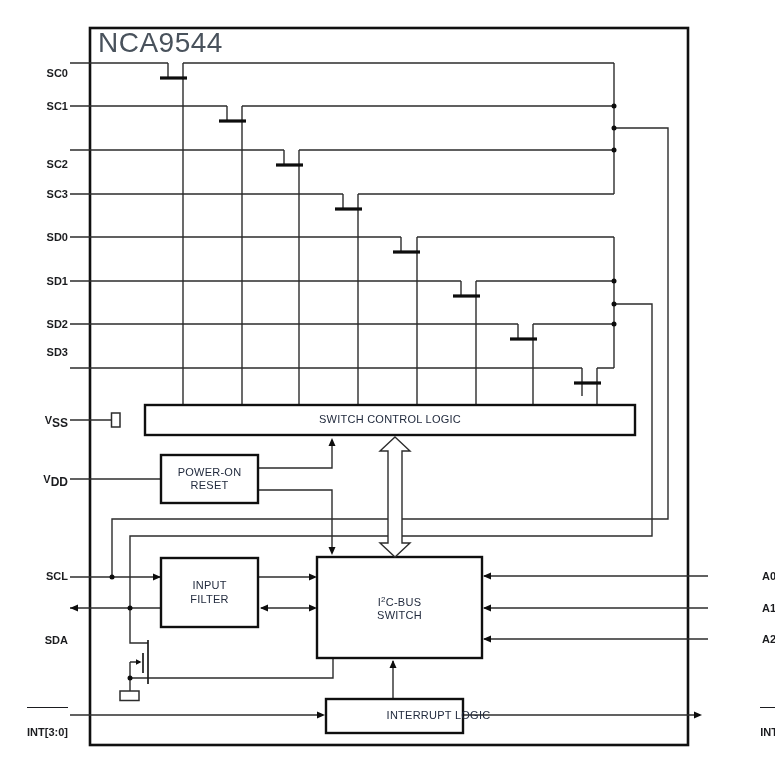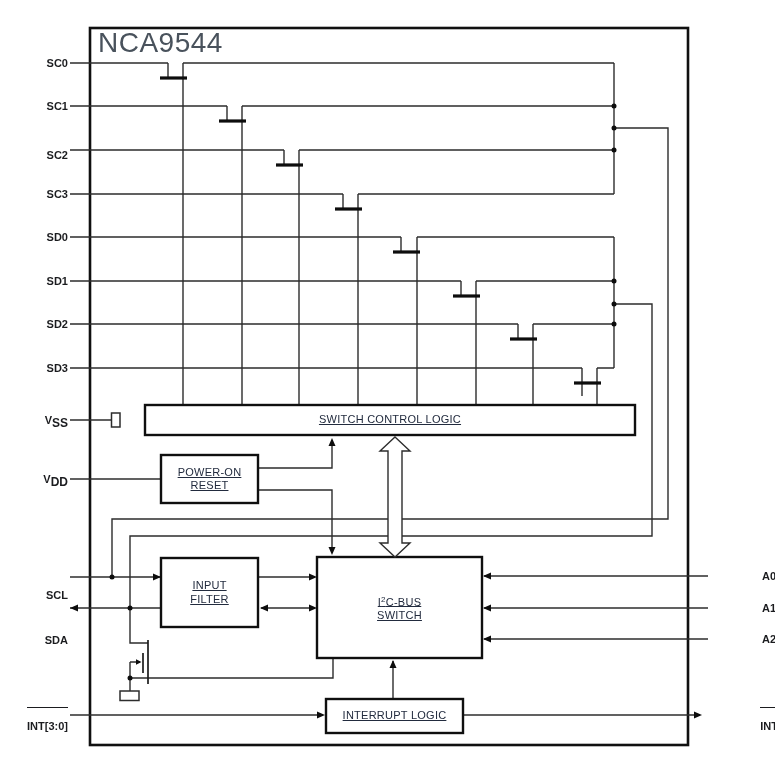--- a/index.html
+++ b/index.html
@@ -5,24 +5,24 @@
   html,body{margin:0;padding:0;background:#ffffff;}
   body{width:775px;height:758px;position:relative;overflow:hidden;
        font-family:"Liberation Sans","DejaVu Sans",sans-serif;}
   #stage{position:absolute;left:0;top:0;width:740px;height:758px;}
   svg{position:absolute;left:0;top:0;}
   .lbl{position:absolute;font-size:11px;font-weight:700;color:#1b1c1f;
        height:16px;line-height:16px;white-space:nowrap;}
   .lbl.left{left:0;width:68px;text-align:right;}
   .lbl.right{left:736px;width:66px;text-align:center;}
   .sub{font-size:12px;vertical-align:-2.5px;letter-spacing:0;}
-  .overline{display:inline-block;border-top:1.4px solid #1b1c1f;padding-top:12px;line-height:13px;}
+  .overline{display:inline-block;border-top:1.4px solid #1b1c1f;padding-top:18px;line-height:13px;}
   .blktext{position:absolute;display:flex;flex-direction:column;align-items:center;
        justify-content:center;font-size:11px;font-weight:400;color:#222b3e;
-       letter-spacing:0.25px;text-align:center;line-height:13.5px;white-space:nowrap;text-decoration:underline;}
+       letter-spacing:0.25px;text-align:center;line-height:13.5px;white-space:nowrap;}
   .sup{font-size:8px;vertical-align:3.5px;}
   #title{position:absolute;left:98px;top:27px;font-size:28px;font-weight:400;
        color:#49525c;letter-spacing:0.5px;}
 </style>
 </head>
 <body>
 
 <div id="stage">
 
 <svg width="775" height="758" viewBox="0 0 775 758">
@@ -125,31 +125,31 @@
     <circle cx="614" cy="304" r="2.5"></circle>
         <circle cx="614" cy="324" r="2.5"></circle>
     <circle cx="112" cy="577" r="2.5"></circle>
         <circle cx="130" cy="608" r="2.5"></circle>
     <circle cx="130" cy="678" r="2.5"></circle>
   </g>
 </svg>
 
 <div id="title">NCA9544</div>
 
-<div class="lbl left" style="top:55px">SC0</div>
+<div class="lbl left" style="top:65px">SC0</div>
 <div class="lbl left" style="top:98px">SC1</div>
-<div class="lbl left" style="top:147px">SC2</div>
+<div class="lbl left" style="top:156px">SC2</div>
 <div class="lbl left" style="top:186px">SC3</div>
 <div class="lbl left" style="top:229px">SD0</div>
 <div class="lbl left" style="top:273px">SD1</div>
 <div class="lbl left" style="top:316px">SD2</div>
-<div class="lbl left" style="top:360px">SD3</div>
+<div class="lbl left" style="top:344px">SD3</div>
 <div class="lbl left" style="top:412px"><span>V</span><span class="sub">SS</span></div>
 <div class="lbl left" style="top:471px"><span>V</span><span class="sub">DD</span></div>
-<div class="lbl left" style="top:587px">SCL</div>
+<div class="lbl left" style="top:568px">SCL</div>
 <div class="lbl left" style="top:632px">SDA</div>
 <div class="lbl left" style="top:707px"><span class="overline">INT[3:0]</span></div>
 
 <div class="lbl right" style="top:568px">A0</div>
 <div class="lbl right" style="top:600px">A1</div>
 <div class="lbl right" style="top:631px">A2</div>
 <div class="lbl right" style="top:707px"><span class="overline">INT</span></div>
 
 <div class="blktext" style="left:145px;top:405px;width:490px;height:30px;">SWITCH CONTROL LOGIC</div>
 <div class="blktext" style="left:161px;top:558px;width:97px;height:69px;">
@@ -157,15 +157,15 @@
   <span>FILTER</span>
 </div>
 <div class="blktext" style="left:161px;top:455px;width:97px;height:48px;">
   <span>POWER-ON</span>
   <span>RESET</span>
 </div>
 <div class="blktext" style="left:317px;top:557px;width:165px;height:101px;justify-content:center;">
   <span><span>I</span><span class="sup">2</span><span>C-BUS</span></span>
   <span>SWITCH</span>
 </div>
-<div class="blktext" style="left:326px;top:699px;width:137px;height:34px;">INTERRUPT LOGIC</div>
+<div class="blktext" style="left:326px;top:699px;width:137px;height:34px;padding-left:44px;">INTERRUPT LOGIC</div>
 
 </div>
 
 </body></html>

